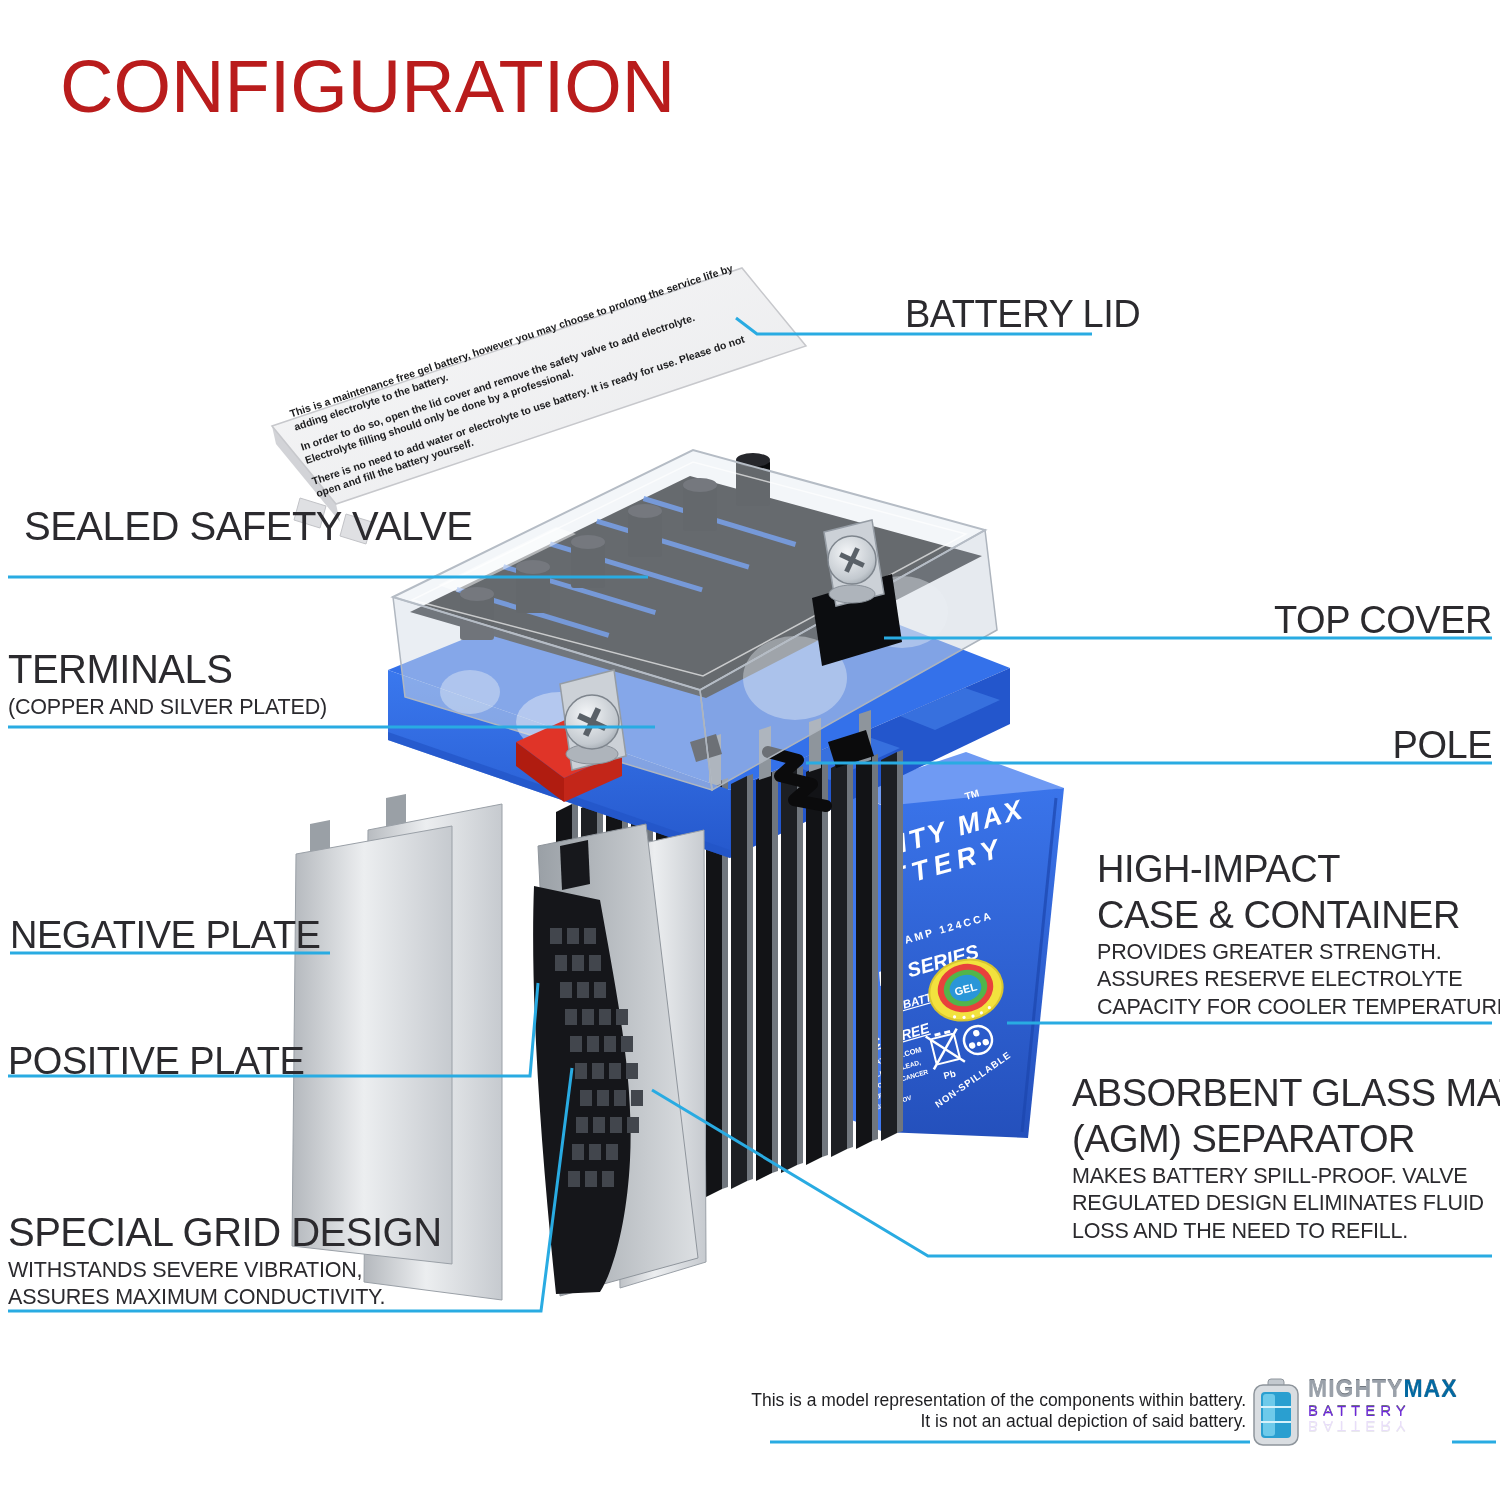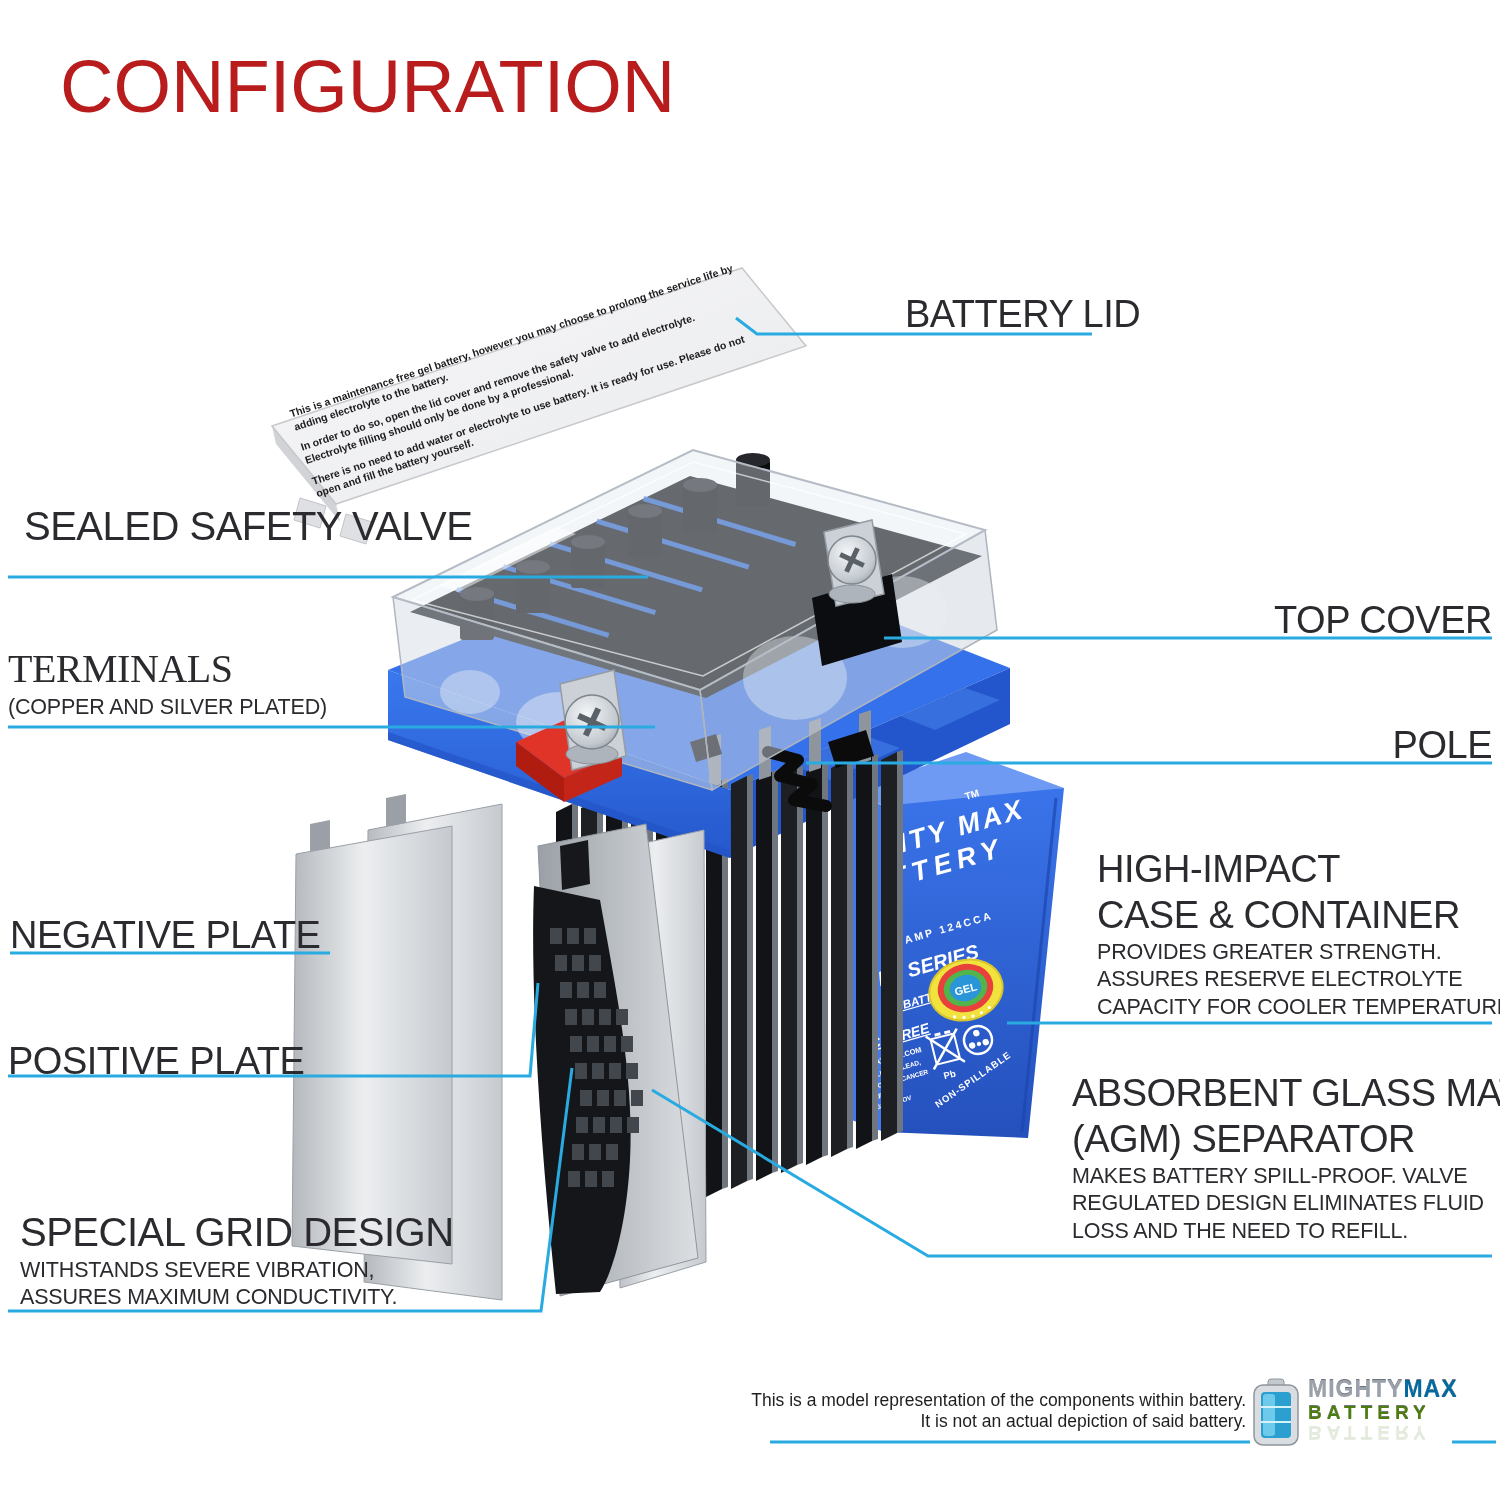--- a/index.html
+++ b/index.html
@@ -16,21 +16,21 @@
             transform:rotate(-18.3deg);transform-origin:left top;
             font-size:10.5px;font-weight:bold;line-height:1.3;color:#1c1c1e;}
   .lid-text p{margin:0 0 8px 0;}
   .footer-note{position:absolute;right:254px;top:1390px;z-index:3;text-align:right;
                font-size:17.5px;line-height:1.18;color:#1f1f22;}
   .logo{position:absolute;left:1252px;top:1378px;z-index:3;display:flex;align-items:flex-start;}
   .logo-text{margin-left:8px;line-height:1;}
   .logo-row1{font-size:23px;font-weight:bold;letter-spacing:1px;color:#9aa1aa;
              text-shadow:0 1px 0 #ffffff,0 -1px 0 #6f767e;}
   .logo-row1 .max{color:#0369a1;}
-  .logo-row2{font-size:19px;font-weight:bold;letter-spacing:5px;color:#4d7c0f;
+  .logo-row2{font-size:15px;font-weight:normal;letter-spacing:5px;color:#6d28d9;
              text-shadow:0 1px 0 #ffffff,0 -1px 0 #6f767e;margin-top:2px;}
   .logo-reflect{transform:scaleY(-1);opacity:0.15;margin-top:1px;}
 </style>
 </head>
 <body>
 
 <div id="stage">
 
 <svg id="art" width="1500" height="1500" viewBox="0 0 1500 1500">
   <defs>
@@ -307,33 +307,33 @@
 
 <div class="lbl page-title">CONFIGURATION</div>
 
 <div class="lbl co-big" style="left:905px;top:291px;">BATTERY LID</div>
 
 <div class="lbl" style="left:24px;top:502px;">
   <div class="co-big" style="font-size:40px;">SEALED SAFETY VALVE</div>
 </div>
 
 <div class="lbl" style="left:8px;top:645px;">
-  <div class="co-big" style="font-size:40px;font-family:Liberation Serif, serif;">TERMINALS</div>
+  <div class="co-big" style="font-size:40px;">TERMINALS</div>
   <div class="co-sub">(COPPER AND SILVER PLATED)</div>
 </div>
 
 <div class="lbl co-big right-al" style="right:8px;top:597px;">TOP COVER</div>
 
 <div class="lbl co-big right-al" style="right:8px;top:722px;">POLE</div>
 
 <div class="lbl co-big" style="left:10px;top:912px;">NEGATIVE PLATE</div>
 
 <div class="lbl co-big" style="left:8px;top:1038px;">POSITIVE PLATE</div>
 
-<div class="lbl" style="left:20px;top:1208px;">
+<div class="lbl" style="left:8px;top:1208px;">
   <div class="co-big" style="font-size:40px;">SPECIAL GRID DESIGN</div>
   <div class="co-sub">WITHSTANDS SEVERE VIBRATION,</div>
   <div class="co-sub">ASSURES MAXIMUM CONDUCTIVITY.</div>
 </div>
 
 <div class="lbl" style="left:1097px;top:846px;">
   <div class="co-big">HIGH-IMPACT</div>
   <div class="co-big">CASE &amp; CONTAINER</div>
   <div class="co-sub">PROVIDES GREATER STRENGTH.</div>
   <div class="co-sub">ASSURES RESERVE ELECTROLYTE</div>

